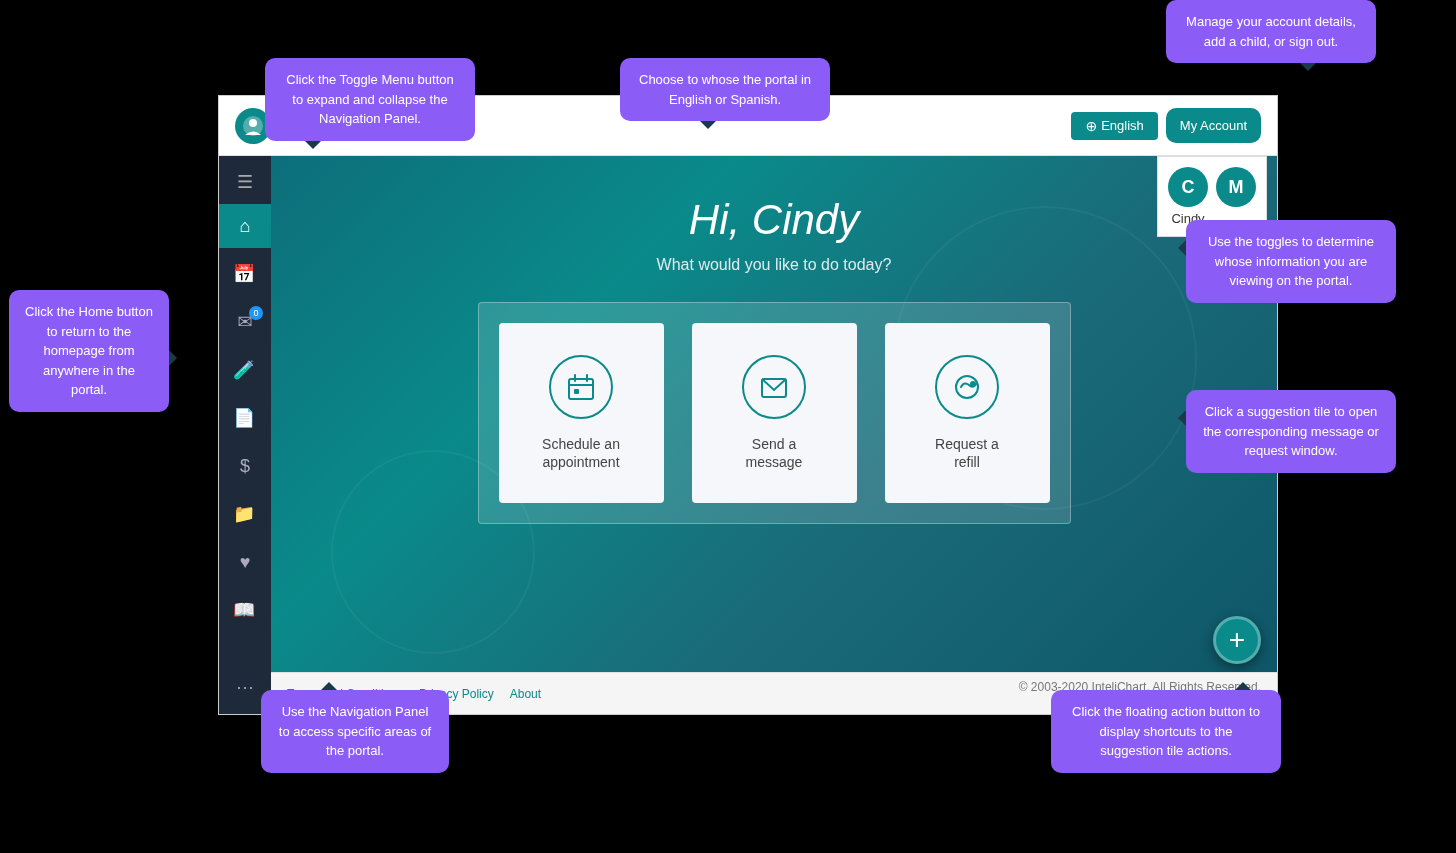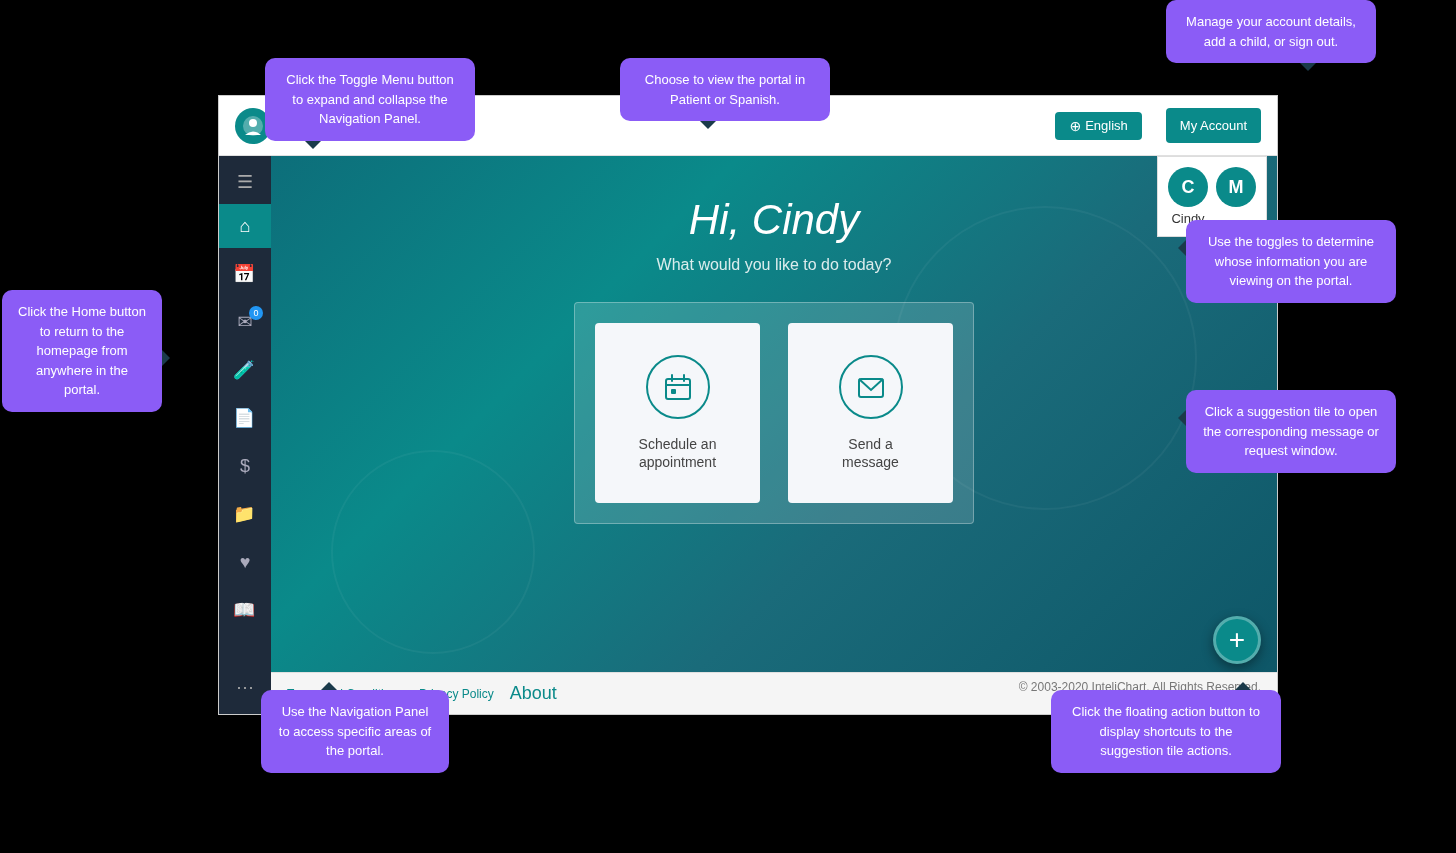--- a/index.html
+++ b/index.html
@@ -83,24 +83,24 @@
 
     .lang-btn .globe {
       font-size: 14px;
     }
 
     .account-btn {
       background: #0a8a8a;
       color: white;
       border: none;
       padding: 10px 14px;
-      border-radius: 4px;
+      border-radius: 10px;
       font-size: 13px;
       cursor: pointer;
-      margin-left: 20px;
+      margin-left: 4px;
     }
 
     .user-avatars {
       position: absolute;
       right: 10px;
       top: 60px;
       background: white;
       border: 1px solid #ddd;
       padding: 10px;
       display: flex;
@@ -370,21 +370,21 @@
       width: 210px;
     }
 
     .bubble-account::after {
       bottom: -16px;
       right: 60px;
       border-top-color: #1a3a4a;
     }
 
     .bubble-home {
-      left: 2px;
+      left: 9px;
       top: 290px;
       width: 160px;
     }
 
     .bubble-home::after {
       right: -16px;
       top: 60px;
       border-left-color: #1a3a4a;
     }
 
@@ -564,44 +564,54 @@
           <div class="tile">
             <div class="tile-icon">
               <svg width="32" height="32" viewBox="0 0 32 32" fill="none">
                 <rect x="4" y="8" width="24" height="18" rx="2" stroke="#0a8a8a" stroke-width="2" fill="none"></rect>
                 <polyline points="4,8 16,19 28,8" stroke="#0a8a8a" stroke-width="2" fill="none"></polyline>
               </svg>
             </div>
             <span class="tile-label">Send a<br>message</span>
           </div>
 
+          <div class="tile">
+            <div class="tile-icon">
+              <svg width="32" height="32" viewBox="0 0 32 32" fill="none">
+                <circle cx="16" cy="16" r="11" stroke="#0a8a8a" stroke-width="2" fill="none"></circle>
+                <path d="M10 16 Q13 10 18 14 Q22 18 25 13" stroke="#0a8a8a" stroke-width="2" fill="none" stroke-linecap="round"></path>
+                <circle cx="22" cy="13" r="3" fill="#0a8a8a"></circle>
+              </svg>
+            </div>
+            <span class="tile-label">Request a<br>refill</span>
+          </div>
         </div>
       </div>
 
       <div class="fab">+</div>
     </div>
   </div>
 
   <div class="portal-footer">
     <a style="color:#0a8a8a;text-decoration:none;font-size:12px;">Terms and Conditions</a>
     <a style="color:#0a8a8a;text-decoration:none;font-size:12px;">Privacy Policy</a>
-    <a style="color:#0a8a8a;text-decoration:none;font-size:18px;">About</a>
+    <a style="color:#0a8a8a;text-decoration:none;font-size:12px;">About</a>
     <div class="footer-right">
       <div>© 2003-2020 InteliChart. All Rights Reserved.</div>
       <div>Powered by InteliChart</div>
     </div>
   </div>
 </div>
 
 <div class="tooltip-bubble bubble-toggle-menu">
   <span>Click the Toggle Menu button to expand and collapse the Navigation Panel.</span>
 </div>
 
 <div class="tooltip-bubble bubble-lang">
-  <span>Choose to view the portal in Patient or Spanish.</span>
+  <span>Choose to whose the portal in English or Spanish.</span>
 </div>
 
 <div class="tooltip-bubble bubble-account">
   <span>Manage your account details, add a child, or sign out.</span>
 </div>
 
 <div class="tooltip-bubble bubble-home">
   <span>Click the Home button to return to the homepage from anywhere in the portal.</span>
 </div>
 

